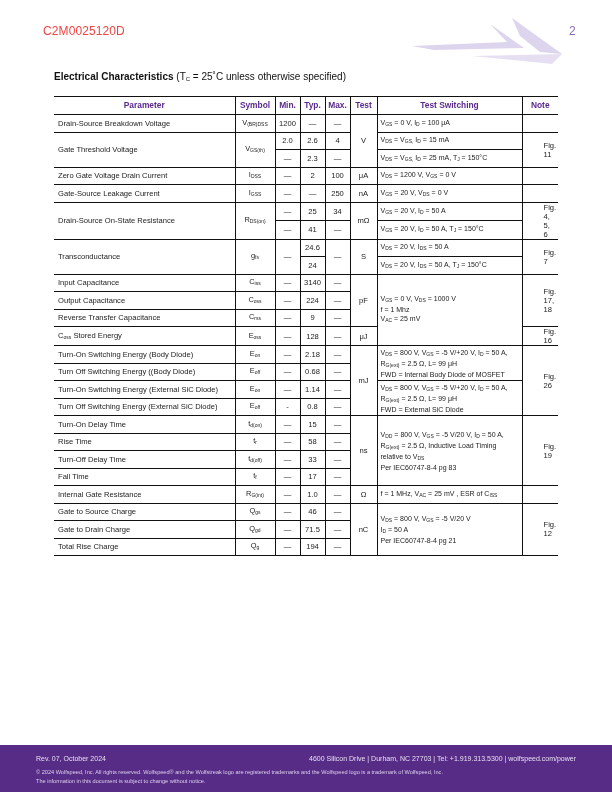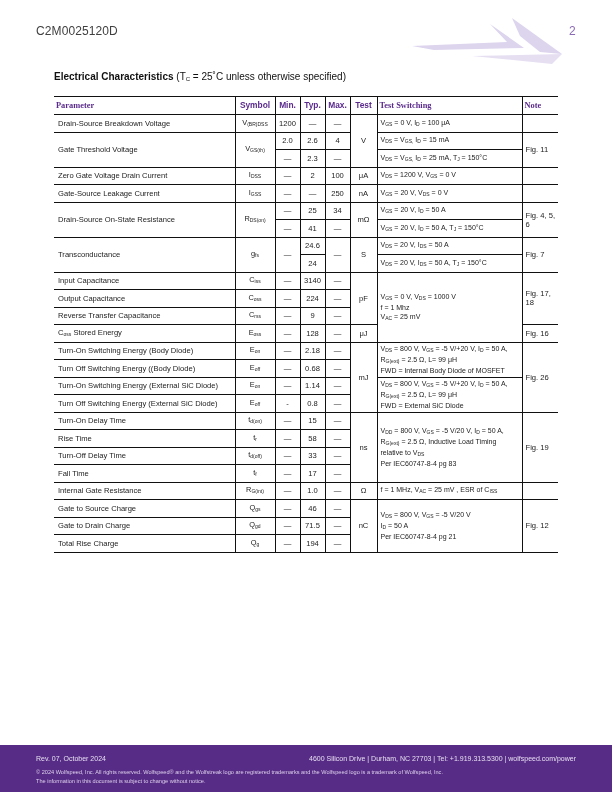--- a/index.html
+++ b/index.html
@@ -1,30 +1,30 @@
 <!DOCTYPE html>
 <html><head>
 <meta charset="utf-8">
 <style>
   html, body { margin:0; padding:0; }
   body { width:612px; height:792px; position:relative; background:#ffffff; font-family:"Liberation Sans", sans-serif; color:#222; overflow:hidden; }
-  .part { position:absolute; left:36px; top:24px; font-size:12px; color:#404040; letter-spacing:0.1px; }
+  .part { position:absolute; left:43px; top:24px; font-size:12px; color:#ef4444; letter-spacing:0.1px; }
   .pagenum { position:absolute; left:569px; top:24px; font-size:12px; color:#8a6bb5; }
   .logo { position:absolute; left:412px; top:16px; width:160px; height:50px; }
   .title { position:absolute; left:54px; top:71px; font-size:10px; color:#111; }
   .title b { font-weight:bold;margin-top:27px; }
   .title sub { font-size:6px; }
   table.ec { position:absolute; left:54px; top:96px; border-collapse:collapse; font-size:7.6px; color:#222; table-layout:fixed; width:504px; }
   table.ec td, table.ec th { border:1px solid #111; padding:0 2px; height:16.5px; line-height:9px; vertical-align:middle; }
   table.ec th { color:#5a2a8c; font-weight:bold; font-size:8.4px; text-align:center; border-top:1.5px solid #111; border-bottom:1.5px solid #111; height:17px; }
-  table.ec th.pl { text-align:left;font-family:Liberation Serif, serif; }
+  table.ec th.pl { text-align:center; }
   table.ec td { text-align:center; }
   table.ec td.param { text-align:left; padding-left:4px; }
   table.ec td.cond { text-align:left; padding-left:3px; font-size:7px; }
-  table.ec td.note { text-align:left; padding-left:3px;margin-top:43px; }
+  table.ec td.note { text-align:left; padding-left:21px;margin-top:43px; }
   table.ec tr.last td { border-bottom:1.5px solid #111; }
   .sym { font-size:7.4px; }
   sub { font-size:5px; vertical-align:-1px; }
   table.ec td:first-child, table.ec th:first-child { border-left:none; }
   table.ec td:last-child, table.ec th:last-child { border-right:none; }
   .footer { position:absolute; left:0; top:745px; width:612px; height:47px; background:#572c86; color:#e7def2; }
   .f-rev { position:absolute; left:36px; top:10px; font-size:7px; }
   .f-addr { position:absolute; right:36px; top:10px; font-size:7px; }
   .f-copy { position:absolute; left:36px; top:23px; font-size:5.6px; line-height:9px; color:#ddd0ec; }
 </style>

